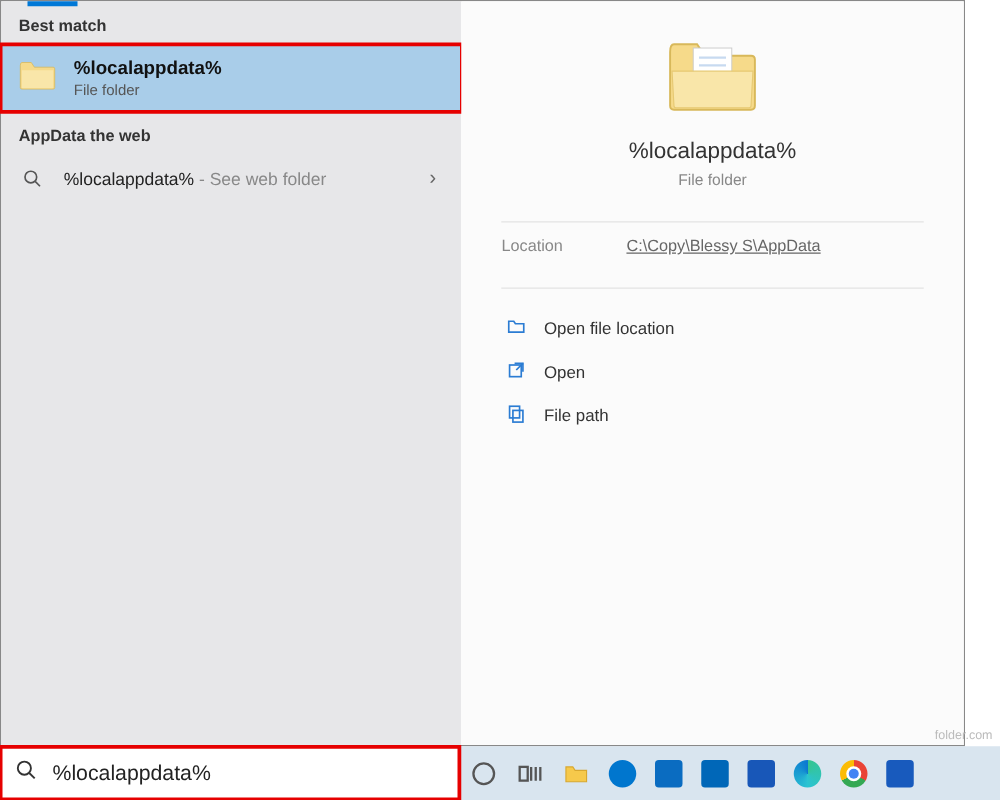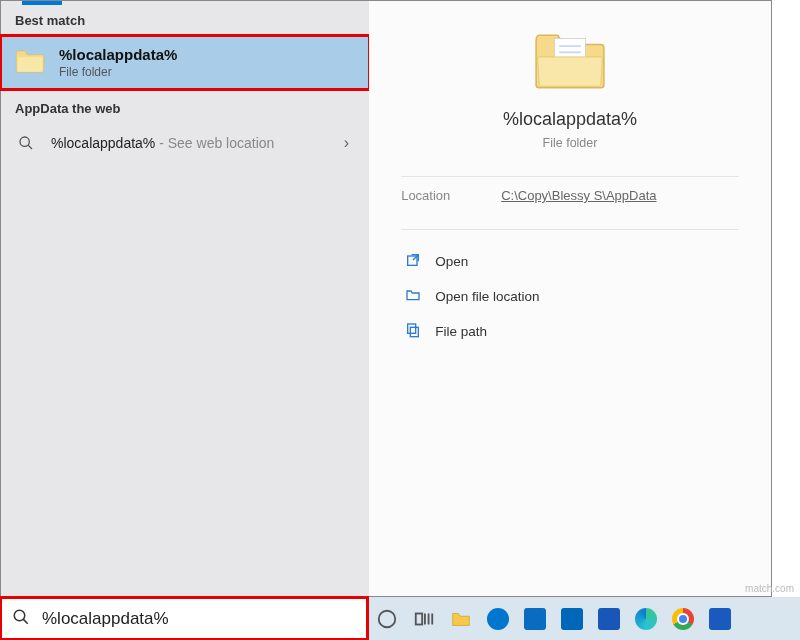--- a/index.html
+++ b/index.html
@@ -91,21 +91,21 @@
 
     <div class="web-row">
       <div class="web-left">
         <span class="search-glyph">
           <svg width="16" height="16" viewBox="0 0 24 24" fill="none" stroke="#555" stroke-width="2">
             <circle cx="10" cy="10" r="7"></circle>
               <line x1="21" y1="21" x2="15.2" y2="15.2"></line>
           </svg>
         </span>
         <span class="web-text">
-          <span>%localappdata%</span><span class="web-sub"> - See web location</span>
+          <span>%localappdata%</span><span class="web-sub"> - See web folder</span>
         </span>
       </div>
       <span class="chevron">›</span>
     </div>
   </div>
 
   <div class="right-pane">
     <div class="preview">
       <span>
         <svg class="folder-icon-lg" viewBox="0 0 48 40">
@@ -127,49 +127,49 @@
       <span class="loc-label">Location</span>
       <span class="loc-path">C:\Copy\Blessy S\AppData</span>
     </div>
 
     <div class="hr"></div>
 
     <div class="actions">
       <div class="action-row">
         <span>
           <svg viewBox="0 0 24 24" fill="none" stroke="#2b7cd3" stroke-width="2">
+            <path d="M3 6 L9 6 L11 9 L21 9 L21 19 L3 19 Z"></path>
+          </svg>
+        </span>
+        <span>Open file location</span>
+      </div>
+      <div class="action-row">
+        <span>
+          <svg viewBox="0 0 24 24" fill="none" stroke="#2b7cd3" stroke-width="2">
             <rect x="4" y="6" width="14" height="14"></rect>
               <path d="M10 4 L20 4 L20 14"></path>
               <line x1="20" y1="4" x2="12" y2="12"></line>
           </svg>
         </span>
         <span>Open</span>
-      </div>
-      <div class="action-row">
-        <span>
-          <svg viewBox="0 0 24 24" fill="none" stroke="#2b7cd3" stroke-width="2">
-            <path d="M3 6 L9 6 L11 9 L21 9 L21 19 L3 19 Z"></path>
-          </svg>
-        </span>
-        <span>Open file location</span>
       </div>
       <div class="action-row">
         <span>
           <svg viewBox="0 0 24 24" fill="none" stroke="#2b7cd3" stroke-width="2">
             <rect x="8" y="8" width="12" height="14"></rect>
               <rect x="4" y="3" width="12" height="14"></rect>
           </svg>
         </span>
         <span>File path</span>
       </div>
     </div>
   </div>
 </div>
 
-<div class="watermark">match.com</div>
+<div class="watermark">folder.com</div>
 
 <div class="taskbar">
   <div class="search-box">
     <span>
       <svg width="18" height="18" viewBox="0 0 24 24" fill="none" stroke="#333" stroke-width="2">
         <circle cx="10" cy="10" r="7"></circle>
           <line x1="21" y1="21" x2="15.2" y2="15.2"></line>
       </svg>
     </span>
     <input class="search-input" value="%localappdata%" style="">

